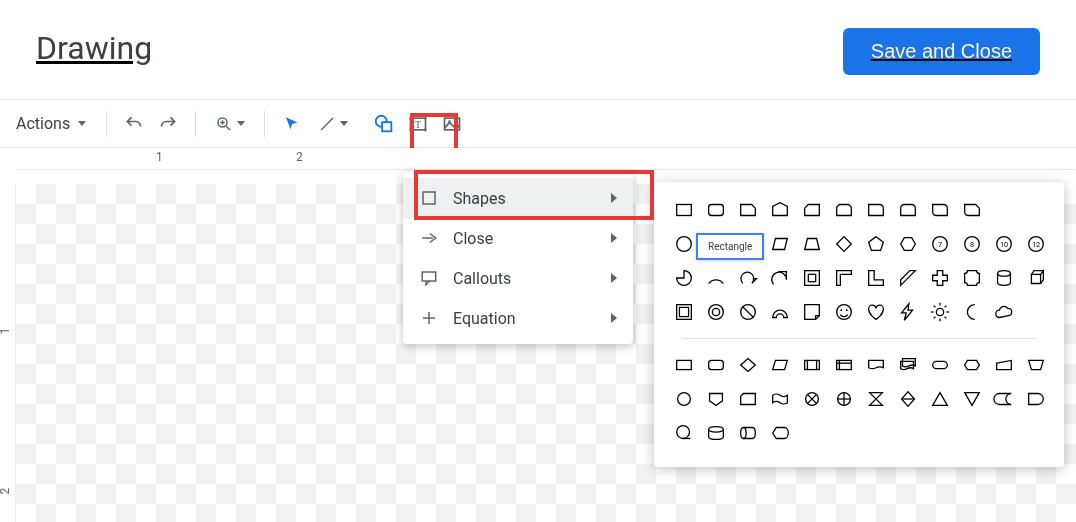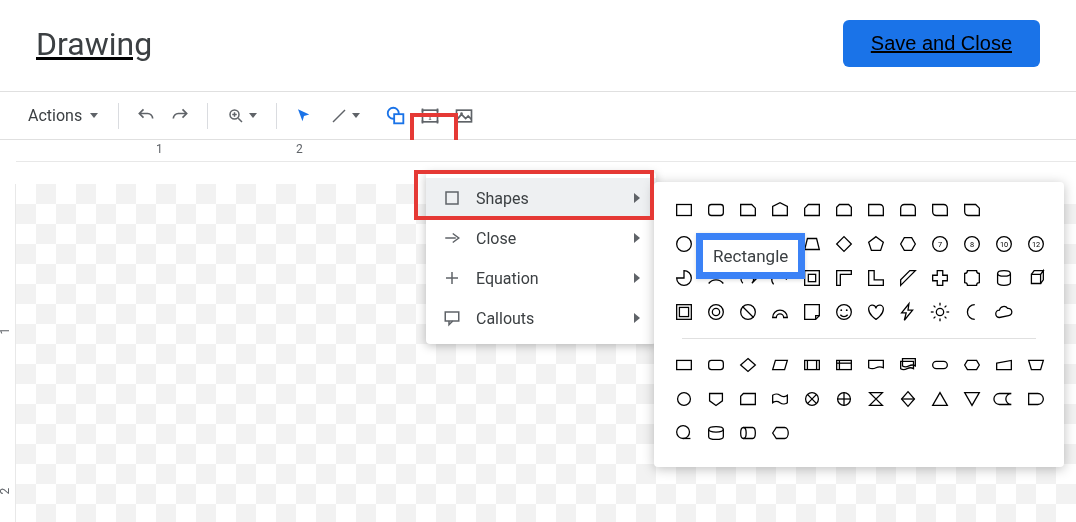--- a/index.html
+++ b/index.html
@@ -20,33 +20,34 @@
     padding: 20px 36px 24px 36px;
     border-bottom: 1px solid #e0e0e0;
     text-decoration: underline;
   }
   .title {
     font-size: 32px;
     color: #3c4043;
   }
   .save-btn {
     background: #1a73e8;
-    color: #000000;
+    color: #fef9c3;
     font-size: 20px;
     font-weight: 500;
     border: none;
     border-radius: 6px;
     padding: 12px 28px;
     cursor: pointer;
+    margin-top: 8px;
   }
   
   .toolbar {
     display: flex;
     align-items: center;
-    padding: 4px 18px;
+    padding: 4px 6px;
     border-bottom: 1px solid #e0e0e0;
     height: 48px;
     color: #3c4043;
   }
   .actions {
     font-size: 16px;
     padding: 6px 10px;
     display: flex;
     align-items: center;
     gap: 4px;
@@ -100,21 +101,21 @@
     background-size:40px 40px;
     background-position:0 0,0 20px,20px -20px,-20px 0;
   }
   .vruler {
     position:absolute; left:0; top:184px; bottom:0; width:16px; background:#fff; border-right:1px solid #e8e8e8;
   }
   .vruler-num { position:absolute; left:2px; font-size:12px; color:#5f6368; transform:rotate(-90deg); }
   
   .menu {
     position:absolute;
-    left:426px;
+    left:403px;
     top:172px;
     width:230px;
     background:#fff;
     border-radius:4px;
     box-shadow:0 2px 10px rgba(0,0,0,.25);
     padding:6px 0;
     z-index:10;
   }
   .menu-item {
     display:flex;
@@ -154,23 +155,23 @@
     align-items:center;
     justify-content:center;
     cursor:pointer;
   }
   .shape-cell svg { display:block; }
   .tooltip {
     position:absolute;
     left:696px;
     top:233px;
     background:#fff;
-    border:7px solid #3b82f6;
+    border:2px solid #3b82f6;
     padding:6px 10px;
-    font-size:17px;
+    font-size:10px;
     color:#3c4043;
     z-index:30;
     box-shadow:0 1px 4px rgba(0,0,0,.15);
   }
 </style>
 </head>
 <body>
 
 <div class="header">
   <div class="title">Drawing</div>
@@ -275,35 +276,35 @@
           <line x1="3" y1="12" x2="17" y2="12" stroke="#5f6368" stroke-width="2"></line>
           <polyline points="13,6 21,12 13,18" fill="none" stroke="#5f6368" stroke-width="2"></polyline>
         </svg>
       </span>
       <span>Close</span>
       <span class="mi-caret caret-right"></span>
     </div>
     <div class="menu-item">
       <span class="mi-icon">
         <svg width="18" height="18" viewBox="0 0 24 24">
-          <line x1="12" y1="4" x2="12" y2="20" stroke="#5f6368" stroke-width="2"></line>
-          <line x1="4" y1="12" x2="20" y2="12" stroke="#5f6368" stroke-width="2"></line>
+          <rect x="3" y="4" width="18" height="12" fill="none" stroke="#5f6368" stroke-width="2"></rect>
+          <polyline points="8,16 8,21 13,16" fill="none" stroke="#5f6368" stroke-width="2"></polyline>
         </svg>
       </span>
-      <span>Equation</span>
+      <span>Callouts</span>
       <span class="mi-caret caret-right"></span>
     </div>
     <div class="menu-item">
       <span class="mi-icon">
         <svg width="18" height="18" viewBox="0 0 24 24">
-          <rect x="3" y="4" width="18" height="12" fill="none" stroke="#5f6368" stroke-width="2"></rect>
-          <polyline points="8,16 8,21 13,16" fill="none" stroke="#5f6368" stroke-width="2"></polyline>
+          <line x1="12" y1="4" x2="12" y2="20" stroke="#5f6368" stroke-width="2"></line>
+          <line x1="4" y1="12" x2="20" y2="12" stroke="#5f6368" stroke-width="2"></line>
         </svg>
       </span>
-      <span>Callouts</span>
+      <span>Equation</span>
       <span class="mi-caret caret-right"></span>
     </div>
   </div>
 <div class="menu-highlight"></div>
 
 <div class="palette" id="palette">
     <div class="palette-row"><span class="shape-cell">
         <svg width="22" height="22" viewBox="0 0 24 24">
           <rect x="4" y="6" width="16" height="12" stroke="#000" stroke-width="1.4" fill="none"></rect>
         </svg>

